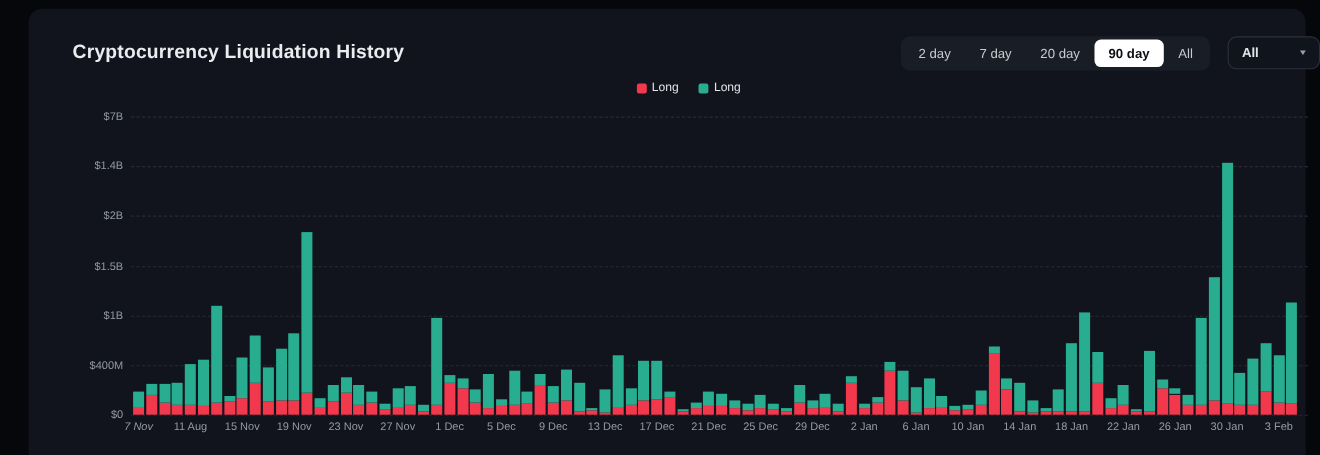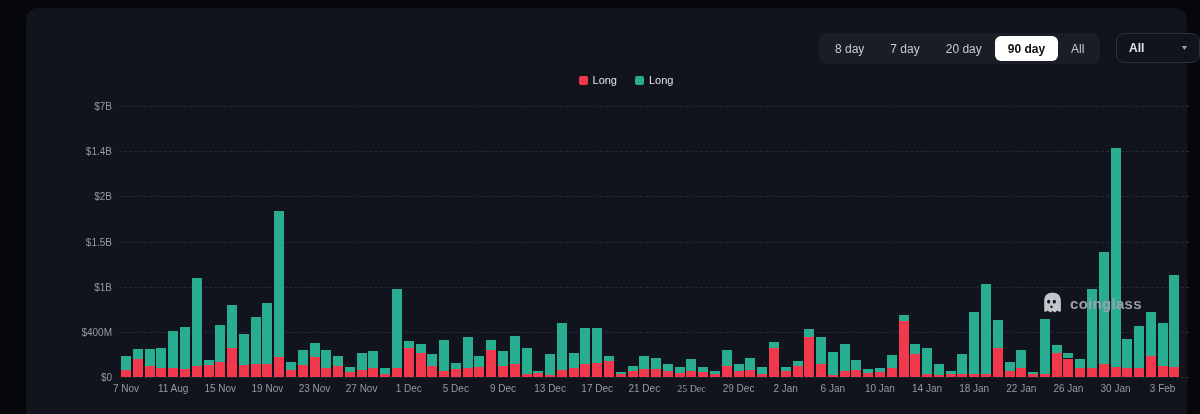--- a/index.html
+++ b/index.html
@@ -35,23 +35,24 @@
   
   .wm{position:absolute;left:1013px;top:283px;display:flex;align-items:center;gap:6px;z-index:6;}
   .wm .t{font-size:15px;font-weight:700;color:#a0a5ad;letter-spacing:.3px;opacity:.95;}
 </style>
 </head>
 <body>
 
 <div class="page">
   <div class="card">
 
+    <div class="title">Cryptocurrency Liquidation History</div>
 
     <div class="seg">
-      <div class="segbtn">8 day</div>
+      <div class="segbtn">2 day</div>
       <div class="segbtn">7 day</div>
       <div class="segbtn">20 day</div>
       <div class="segbtn sel">90 day</div>
       <div class="segbtn">All</div>
     </div>
 
     <div class="dd">
       <span class="v">All</span>
       <span class="caret">▼</span>
     </div>
@@ -255,49 +256,40 @@
         <div class="bar-seg" style="left: 1096.3px; top: 360px; height: 9px; background: rgb(242, 56, 76);"></div>
         <div class="bar-seg" style="left: 1096.3px; top: 330.6px; height: 29.4px; background: rgb(41, 173, 144);"></div>
         <div class="bar-seg" style="left: 1108.1px; top: 360px; height: 9px; background: rgb(242, 56, 76);"></div>
         <div class="bar-seg" style="left: 1108.1px; top: 317.5px; height: 42.5px; background: rgb(41, 173, 144);"></div>
         <div class="bar-seg" style="left: 1119.9px; top: 348.2px; height: 20.8px; background: rgb(242, 56, 76);"></div>
         <div class="bar-seg" style="left: 1119.9px; top: 303.5px; height: 44.7px; background: rgb(41, 173, 144);"></div>
         <div class="bar-seg" style="left: 1131.6px; top: 358.2px; height: 10.8px; background: rgb(242, 56, 76);"></div>
         <div class="bar-seg" style="left: 1131.6px; top: 314.8px; height: 43.4px; background: rgb(41, 173, 144);"></div>
         <div class="bar-seg" style="left: 1143.4px; top: 359.1px; height: 9.9px; background: rgb(242, 56, 76);"></div>
         <div class="bar-seg" style="left: 1143.4px; top: 266.9px; height: 92.1px; background: rgb(41, 173, 144);"></div>
-        <div class="xlab" style="left: 100px;">7 Nov</div>
+        <div class="xlab" style="left: 100px; font-style: italic;">7 Nov</div>
         <div class="xlab" style="left: 147.12px;">11 Aug</div>
         <div class="xlab" style="left: 194.24px;">15 Nov</div>
         <div class="xlab" style="left: 241.36px;">19 Nov</div>
         <div class="xlab" style="left: 288.48px;">23 Nov</div>
         <div class="xlab" style="left: 335.6px;">27 Nov</div>
         <div class="xlab" style="left: 382.72px;">1 Dec</div>
         <div class="xlab" style="left: 429.84px;">5 Dec</div>
         <div class="xlab" style="left: 476.96px;">9 Dec</div>
         <div class="xlab" style="left: 524.08px;">13 Dec</div>
         <div class="xlab" style="left: 571.2px;">17 Dec</div>
         <div class="xlab" style="left: 618.32px;">21 Dec</div>
-        <div class="xlab" style="left: 665.44px; font-family: Liberation Serif, serif;">25 Dec</div>
+        <div class="xlab" style="left: 665.44px;">25 Dec</div>
         <div class="xlab" style="left: 712.56px;">29 Dec</div>
         <div class="xlab" style="left: 759.68px;">2 Jan</div>
         <div class="xlab" style="left: 806.8px;">6 Jan</div>
         <div class="xlab" style="left: 853.92px;">10 Jan</div>
         <div class="xlab" style="left: 901.04px;">14 Jan</div>
         <div class="xlab" style="left: 948.16px;">18 Jan</div>
         <div class="xlab" style="left: 995.28px;">22 Jan</div>
         <div class="xlab" style="left: 1042.4px;">26 Jan</div>
         <div class="xlab" style="left: 1089.52px;">30 Jan</div>
         <div class="xlab" style="left: 1136.64px;">3 Feb</div>
       </div>
 
-    <div class="wm">
-      <svg width="25" height="25" viewBox="0 0 24 24">
-        <path fill="#cdd0d5" opacity="0.95" d="M12 1.6c-4.9 0-7 3.5-7 8.3v8.6c0 1.4 1 1.9 2.1 1.1l1.3-1 1.7 1.5c.5.45 1.2.45 1.7 0l1.2-1.05 1.2 1.05c.5.45 1.2.45 1.7 0l1.7-1.5 1.3 1c1.1.8 2.1.3 2.1-1.1V9.9c0-4.8-2.1-8.3-7-8.3z"></path>
-        <ellipse cx="9.3" cy="10.2" rx="1.5" ry="1.9" fill="#11141c"></ellipse>
-        <ellipse cx="14.7" cy="10.2" rx="1.5" ry="1.9" fill="#11141c"></ellipse>
-        <ellipse cx="12" cy="15.3" rx="1.1" ry="1.3" fill="#11141c"></ellipse>
-      </svg>
-      <span class="t">coinglass</span>
-    </div>
 
   </div>
 </div>
 
 </body></html>

